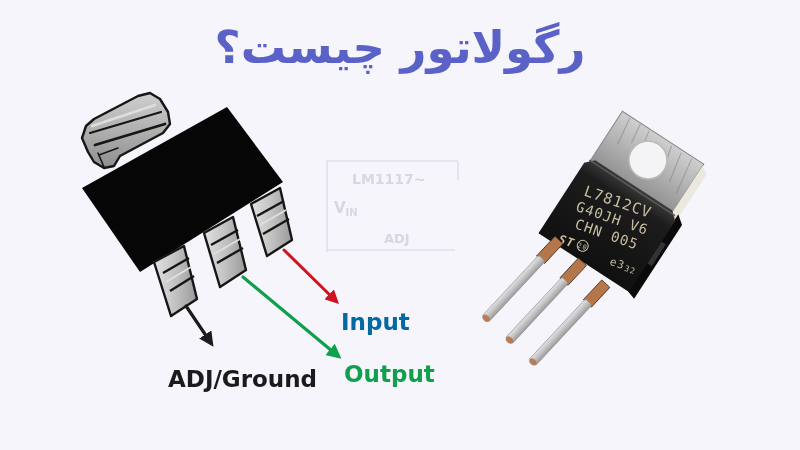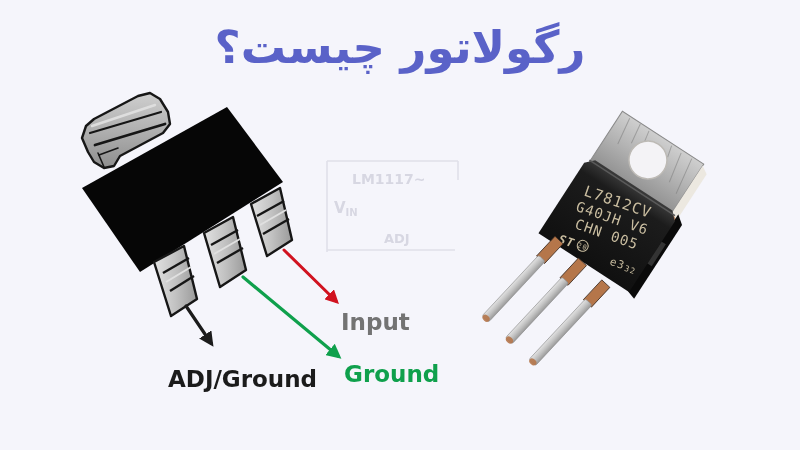--- a/index.html
+++ b/index.html
@@ -13,21 +13,21 @@
     position:absolute;top:22px;left:0;right:0;
     text-align:center;direction:rtl;
     font-size:45px;font-weight:bold;color:#5a62c8;
     letter-spacing:0px;line-height:1.15;
   }
   .pin-label{
     position:absolute;font-weight:bold;font-size:23px;line-height:1;
     white-space:nowrap;
   }
   .lbl-adj{left:168px;top:368px;color:#1b1b1b;}
-  .lbl-input{left:341px;top:311px;color:#737373;}
+  .lbl-input{left:341px;top:311px;color:#0369a1;}
   .lbl-output{left:344px;top:363px;color:#0fa04c;}
   svg{position:absolute;left:0;top:0;}
   .wm-text{fill:#d2d2de;font-weight:bold;font-family:"DejaVu Sans","Liberation Sans",sans-serif;}
   .chip-text{fill:#c9bda0;font-family:"DejaVu Sans Mono","Liberation Mono",monospace;letter-spacing:1px;}
 </style>
 </head>
 <body>
 
 <div class="stage">
 
@@ -168,15 +168,15 @@
           <rect x="75" y="148" width="11" height="27" fill="#b5764a" stroke="#3a2a20" stroke-width="0.8"></rect>
           <rect x="76" y="173" width="9" height="83" rx="2" fill="url(#legSilver)" stroke="#8a8a8a" stroke-width="0.6"></rect>
           <ellipse cx="80.5" cy="255" rx="4" ry="3" fill="#b5764a" opacity="0.9"></ellipse>
         </g>
       </g>
     </g>
   </svg>
 
   <div class="pin-label lbl-adj">ADJ/Ground</div>
   <div class="pin-label lbl-input">Input</div>
-  <div class="pin-label lbl-output">Ground</div>
+  <div class="pin-label lbl-output">Output</div>
 
 </div>
 
 </body></html>

